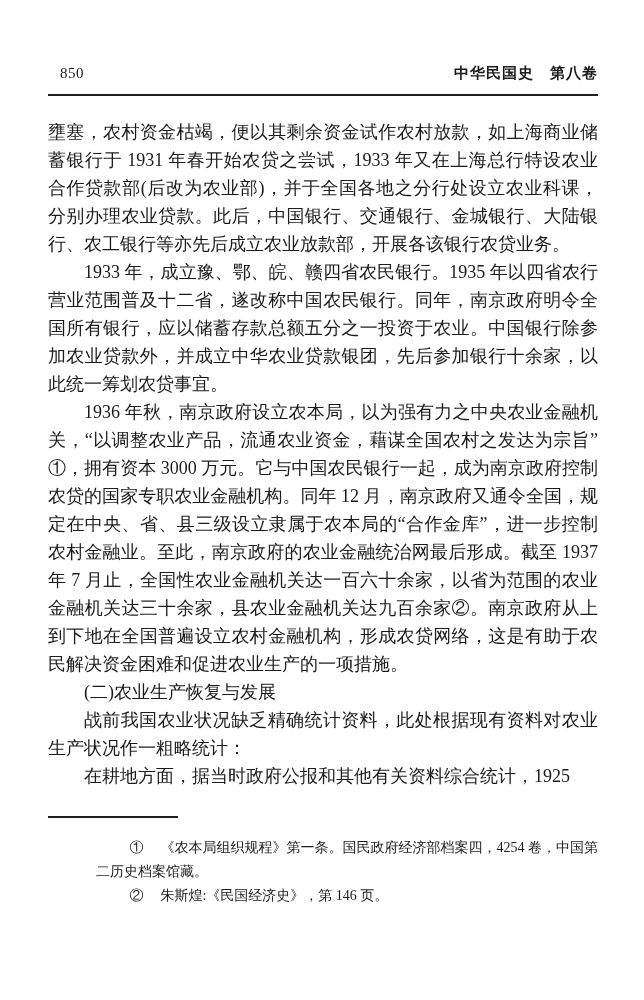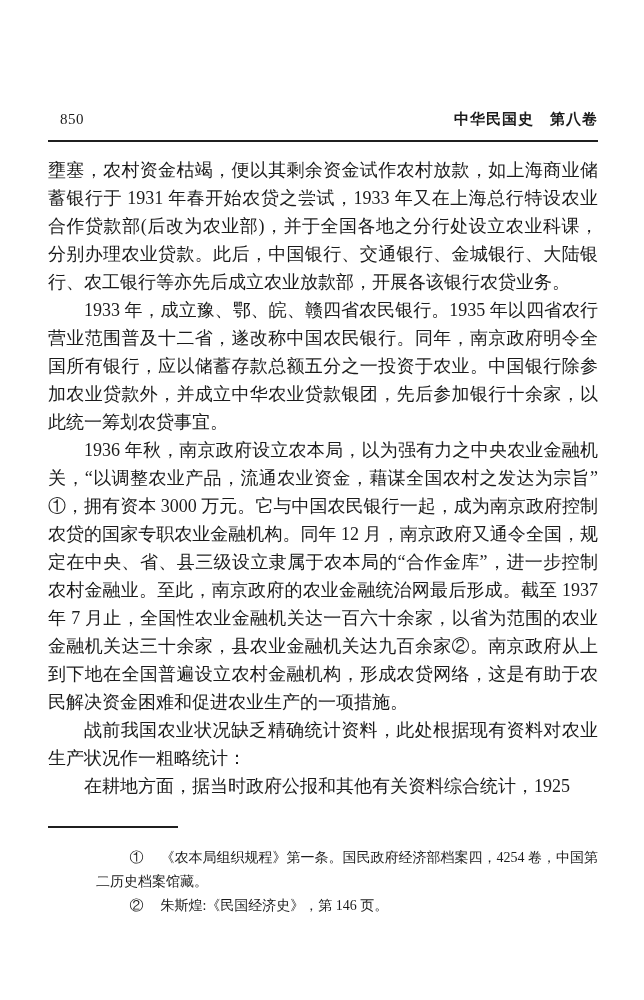--- a/index.html
+++ b/index.html
@@ -6,21 +6,21 @@
   html, body {
     width: 644px; height: 1000px;
     background: #ffffff;
     overflow: hidden;
   }
   .page {
     width: 644px; height: 1000px;
     background: #ffffff;
     color: #1b1b1b;
     font-family: "Liberation Serif", "DejaVu Serif", serif;
-    padding: 110px 46px 0 48px;
+    padding: 64px 46px 0 48px;
     position: relative;
   }
   
   .running-head {
     position: relative;
     height: 18px;
     font-size: 15px;
     line-height: 18px;
   }
   .page-number {
@@ -33,21 +33,21 @@
     font-weight: bold;
     letter-spacing: 1px;
   }
   .head-rule {
     margin-top: 12px;
     height: 0;
     border-top: 2px solid #1f1f1f;
   }
   
   .body-text {
-    margin-top: 14px;
+    margin-top: 22px;
     font-size: 18px;
     line-height: 28px;
     text-align: justify;
     text-justify: inter-ideograph;
   }
   .body-text p { text-align: justify; }
   .para-indent { text-indent: 2em; }
   
   .footnote-block { margin-top: 26px; }
   .footnote-rule {
@@ -74,20 +74,21 @@
     <span class="page-number">850</span>
     <div class="book-title">中华民国史　第八卷</div>
   </div>
 
   <div class="head-rule"></div>
 
   <div class="body-text">
     <p>壅塞，农村资金枯竭，便以其剩余资金试作农村放款，如上海商业储蓄银行于 1931 年春开始农贷之尝试，1933 年又在上海总行特设农业合作贷款部(后改为农业部)，并于全国各地之分行处设立农业科课，分别办理农业贷款。此后，中国银行、交通银行、金城银行、大陆银行、农工银行等亦先后成立农业放款部，开展各该银行农贷业务。</p>
     <p class="para-indent">1933 年，成立豫、鄂、皖、赣四省农民银行。1935 年以四省农行营业范围普及十二省，遂改称中国农民银行。同年，南京政府明令全国所有银行，应以储蓄存款总额五分之一投资于农业。中国银行除参加农业贷款外，并成立中华农业贷款银团，先后参加银行十余家，以此统一筹划农贷事宜。</p>
     <p class="para-indent">1936 年秋，南京政府设立农本局，以为强有力之中央农业金融机关，“以调整农业产品，流通农业资金，藉谋全国农村之发达为宗旨”①，拥有资本 3000 万元。它与中国农民银行一起，成为南京政府控制农贷的国家专职农业金融机构。同年 12 月，南京政府又通令全国，规定在中央、省、县三级设立隶属于农本局的“合作金库”，进一步控制农村金融业。至此，南京政府的农业金融统治网最后形成。截至 1937 年 7 月止，全国性农业金融机关达一百六十余家，以省为范围的农业金融机关达三十余家，县农业金融机关达九百余家②。南京政府从上到下地在全国普遍设立农村金融机构，形成农贷网络，这是有助于农民解决资金困难和促进农业生产的一项措施。</p>
+    <p class="para-indent">(二)农业生产恢复与发展</p>
     <p class="para-indent">战前我国农业状况缺乏精确统计资料，此处根据现有资料对农业生产状况作一粗略统计：</p>
     <p class="para-indent">在耕地方面，据当时政府公报和其他有关资料综合统计，1925</p>
   </div>
 
   <div class="footnote-block">
     <div class="footnote-rule"></div>
 
     <p class="footnote">
       <span class="fn-marker">①</span><span>《农本局组织规程》第一条。国民政府经济部档案四，4254 卷，中国第二历史档案馆藏。</span>
     </p>

